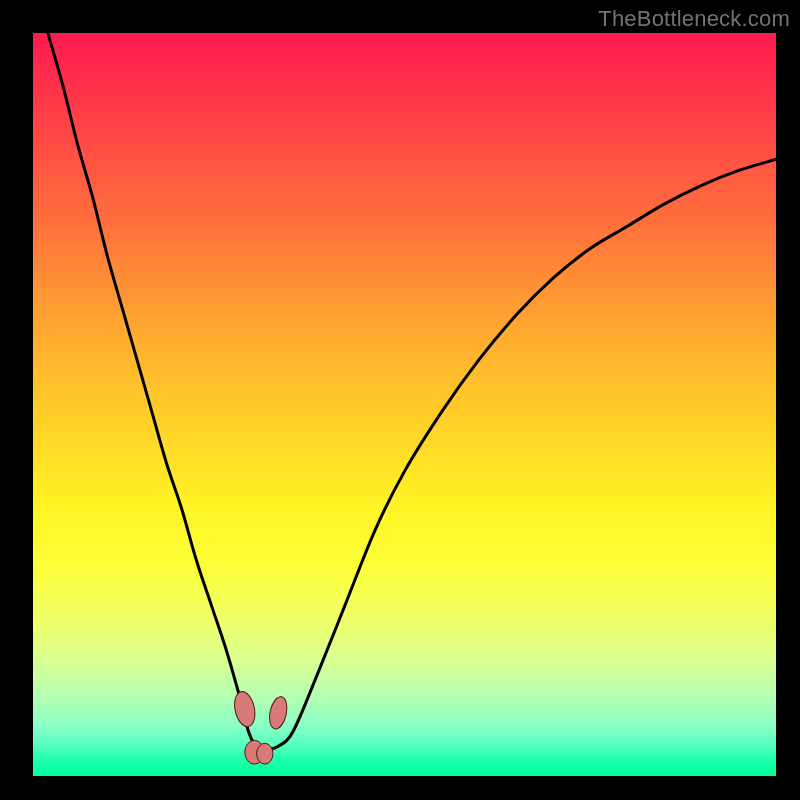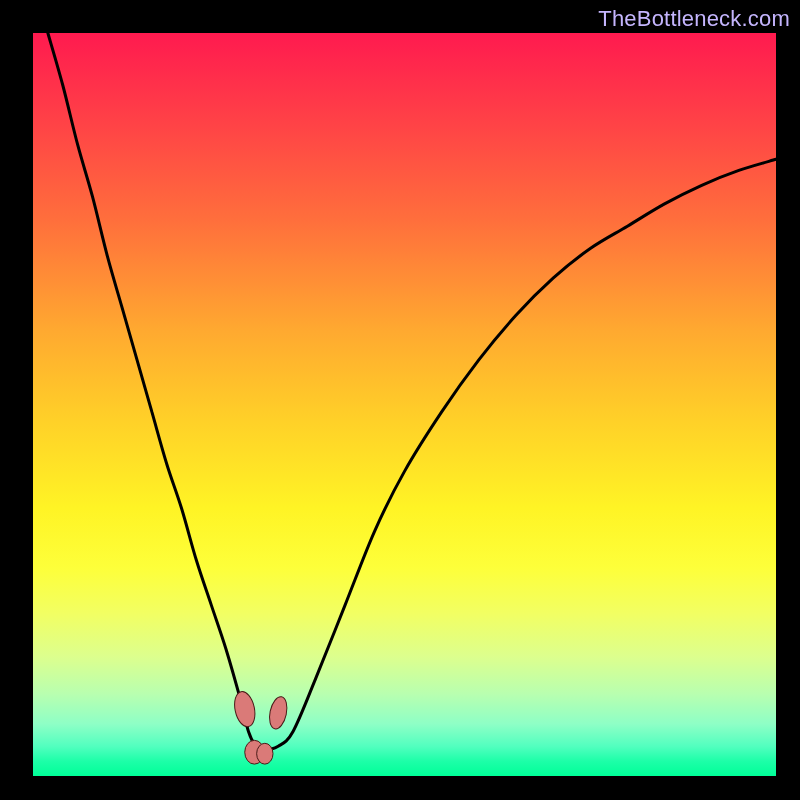--- a/index.html
+++ b/index.html
@@ -38,21 +38,21 @@
       #b8ffb0 89%,
       #8effc6 93%,
       #52ffbf 96%,
       #1dffa8 98%,
       #00ff98 100%);
   }
   .watermark {
     position: absolute;
     top: 6px;
     right: 10px;
-    color: #c4b5fd;
+    color: #737373;
     font-size: 22px;
     letter-spacing: 0.2px;
     font-weight: 400;
   }
   svg.curve {
     position: absolute;
     left: 0;
     top: 0;
     width: 743px;
     height: 743px;

